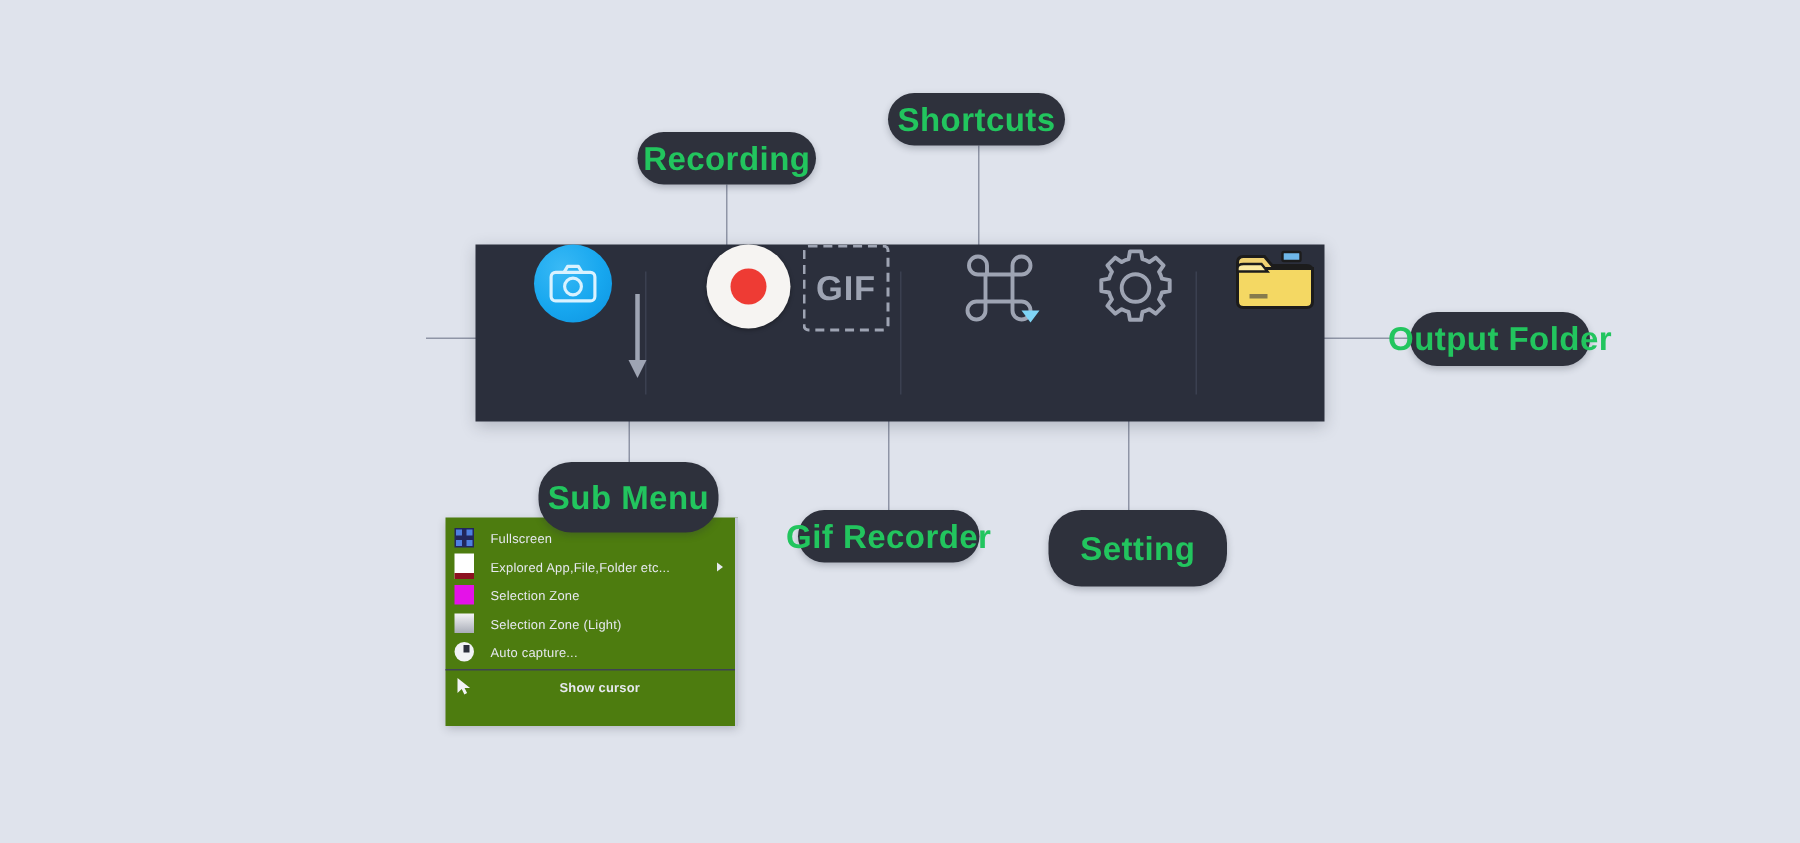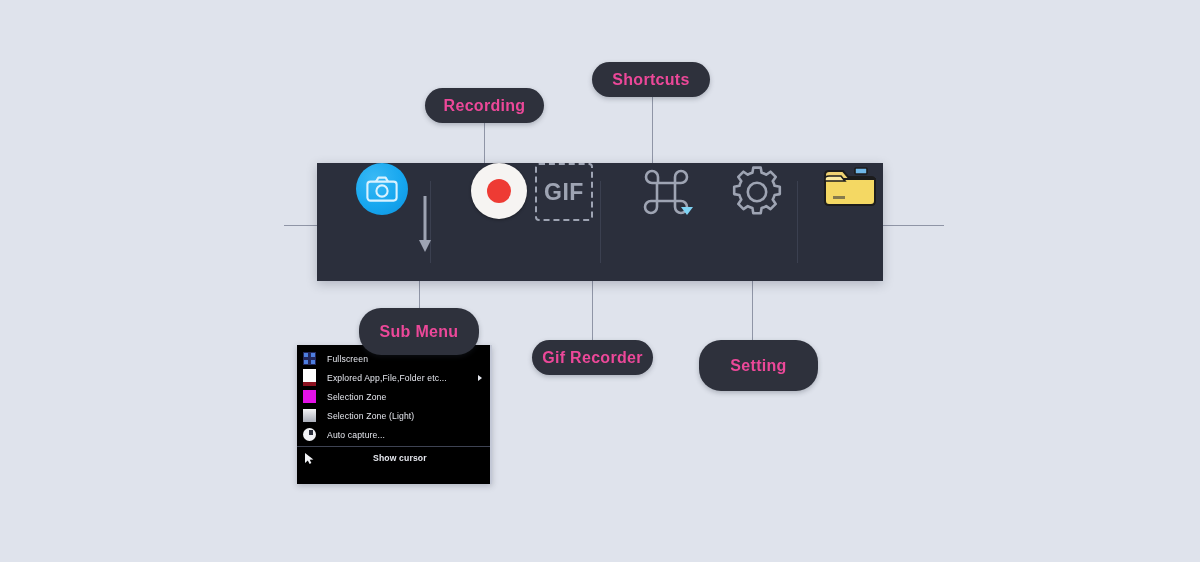--- a/index.html
+++ b/index.html
@@ -38,23 +38,23 @@
     box-shadow: 0 0 0 1px rgba(0,0,0,.18);
   }
 
   
   .pill {
     position: absolute;
     display: flex;
     align-items: center;
     justify-content: center;
     background: #2e313c;
-    color: #ec4899;
+    color: #22c55e;
     border-radius: 22px;
-    font-size: 16px;
+    font-size: 22px;
     font-weight: 700;
     letter-spacing: .3px;
     white-space: nowrap;
     box-shadow: 0 2px 5px rgba(40,45,60,.28);
     user-select: none;
   }
 
   
   #toolbar {
     position: absolute;
@@ -136,21 +136,21 @@
     height: 56px;
   }
 
   
   #submenu {
     position: absolute;
     left: 297px;
     top: 345px;
     width: 195px;
     height: 139px;
-    background: #000000;
+    background: #4d7c0f;
     border-right: 2px solid #c3c8d6;
     box-shadow: 0 2px 6px rgba(40,45,60,.25);
     padding: 4px 0 0 0;
     box-sizing: border-box;
   }
   .menu-row {
     position: relative;
     height: 19px;
     display: flex;
     align-items: center;
@@ -334,20 +334,21 @@
       <span class="menu-label bold">Show cursor</span>
     </div>
 
   </div>
 
 
   <div class="pill" style="left:425px; top:88px; width:119px; height:35px;">Recording</div>
 
   <div class="pill" style="left:592px; top:62px; width:118px; height:35px;">Shortcuts</div>
 
+  <div class="pill" style="left:940px; top:208px; width:120px; height:36px;">Output Folder</div>
 
   <div class="pill" style="left:359px; top:308px; width:120px; height:47px;">Sub Menu</div>
 
   <div class="pill" style="left:532px; top:340px; width:121px; height:35px;">Gif Recorder</div>
 
   <div class="pill" style="left:699px; top:340px; width:119px; height:51px;">Setting</div>
 
 </div>
 
 </body></html>

